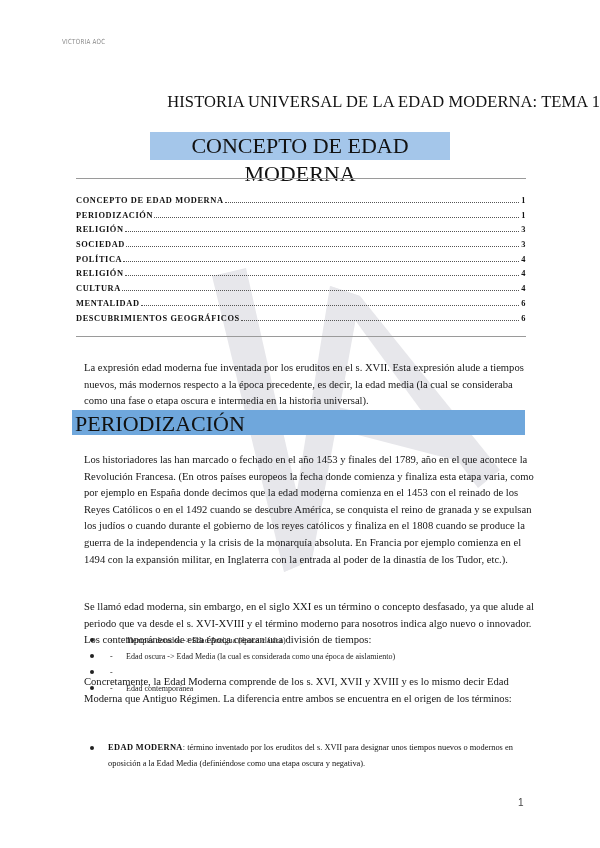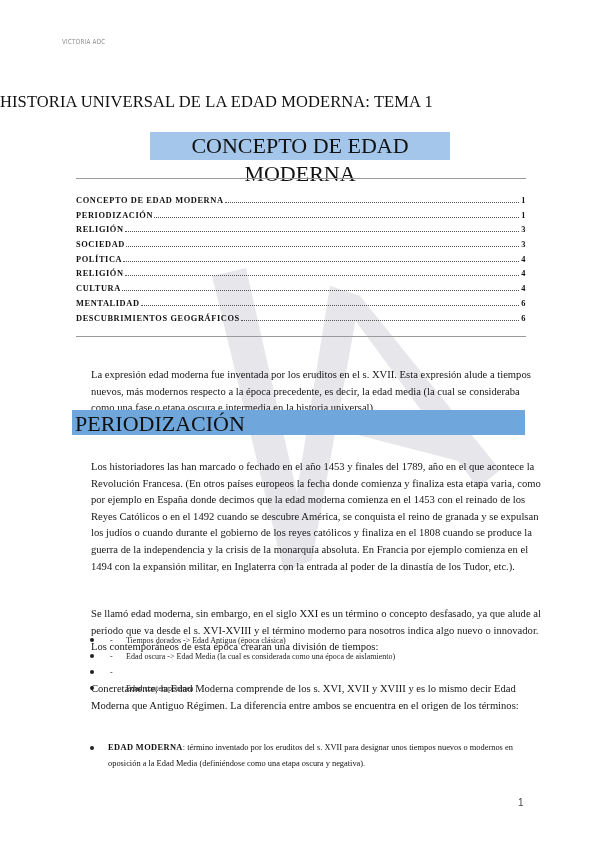--- a/index.html
+++ b/index.html
@@ -2,33 +2,33 @@
 <html><head>
 <meta charset="utf-8">
 <style>
   html, body { margin: 0; padding: 0; background: #ffffff; }
   body { width: 600px; height: 848px; position: relative; overflow: hidden;
          font-family: "Liberation Serif", "DejaVu Serif", serif; color: #111; }
   .watermark { position: absolute; left: 0; top: 0; width: 600px; height: 848px; pointer-events: none; z-index: 0; }
   .page { position: relative; z-index: 1; }
   .author { position: absolute; left: 62px; top: 38px; font-family: "DejaVu Sans", sans-serif;
             font-size: 7px; letter-spacing: 0.3px; color: #8a8a8a; transform: scaleX(0.8); transform-origin: left top; }
-  .doc-title { position: absolute; left: 0; width: 600px; top: 92px; text-align: left;
+  .doc-title { position: absolute; left: 0; width: 600px; top: 92px; text-align: right;
                font-size: 16.5px; font-weight: normal; color: #111; margin: 0; letter-spacing: 0.1px; }
   .concept-title { position: absolute; left: 150px; width: 300px; top: 132px; height: 28px;
                    background: #a4c6ea; text-align: center; font-size: 22px; line-height: 28px;
                    color: #111; margin: 0; font-weight: normal; }
   .hr { position: absolute; left: 76px; width: 450px; height: 1px; background: #9a9a9a; }
   .toc { position: absolute; left: 76px; width: 450px; top: 196px; }
   .toc-row { display: flex; align-items: baseline; height: 14.7px; font-size: 8.4px; font-weight: bold;
              font-family: "Liberation Serif", serif; letter-spacing: 0.6px; }
   .toc-label { white-space: nowrap; }
   .toc-dots { flex: 1; border-bottom: 1px dotted #555; margin: 0 1px 2px 1px; height: 1px; }
   .toc-page { width: 6px; text-align: right; }
-  .para { position: absolute; left: 76px; width: 452px; font-size: 10.6px; line-height: 16.6px; margin: 15px; color: #161616; }
+  .para { position: absolute; left: 76px; width: 452px; font-size: 10.6px; line-height: 16.6px; margin: 8px; color: #161616; }
   .section-heading { position: absolute; left: 72px; width: 453px; top: 410px; height: 25px;
                      background: #6fa7dc; margin: 0; font-size: 22px; line-height: 27px; font-weight: normal;
                      color: #111; padding-left: 3px; box-sizing: border-box; }
   .dash-list { position: absolute; left: 90px; top: 632px; margin: 0; padding: 0; list-style: none; }
   .dash-list li { height: 16px; display: flex; align-items: center; font-size: 8px; color: #222; }
   .bullet { display: inline-block; width: 4px; height: 4px; border-radius: 50%; background: #222; margin-right: 16px; }
   .dash { width: 16px; }
   .def-list { position: absolute; left: 90px; top: 740px; width: 440px; margin: 0; padding: 0; list-style: none; }
   .def-list li { display: flex; font-size: 8.4px; line-height: 16px; }
   .def-list .bullet { margin-top: 6px; margin-right: 14px; flex: 0 0 4px; }

